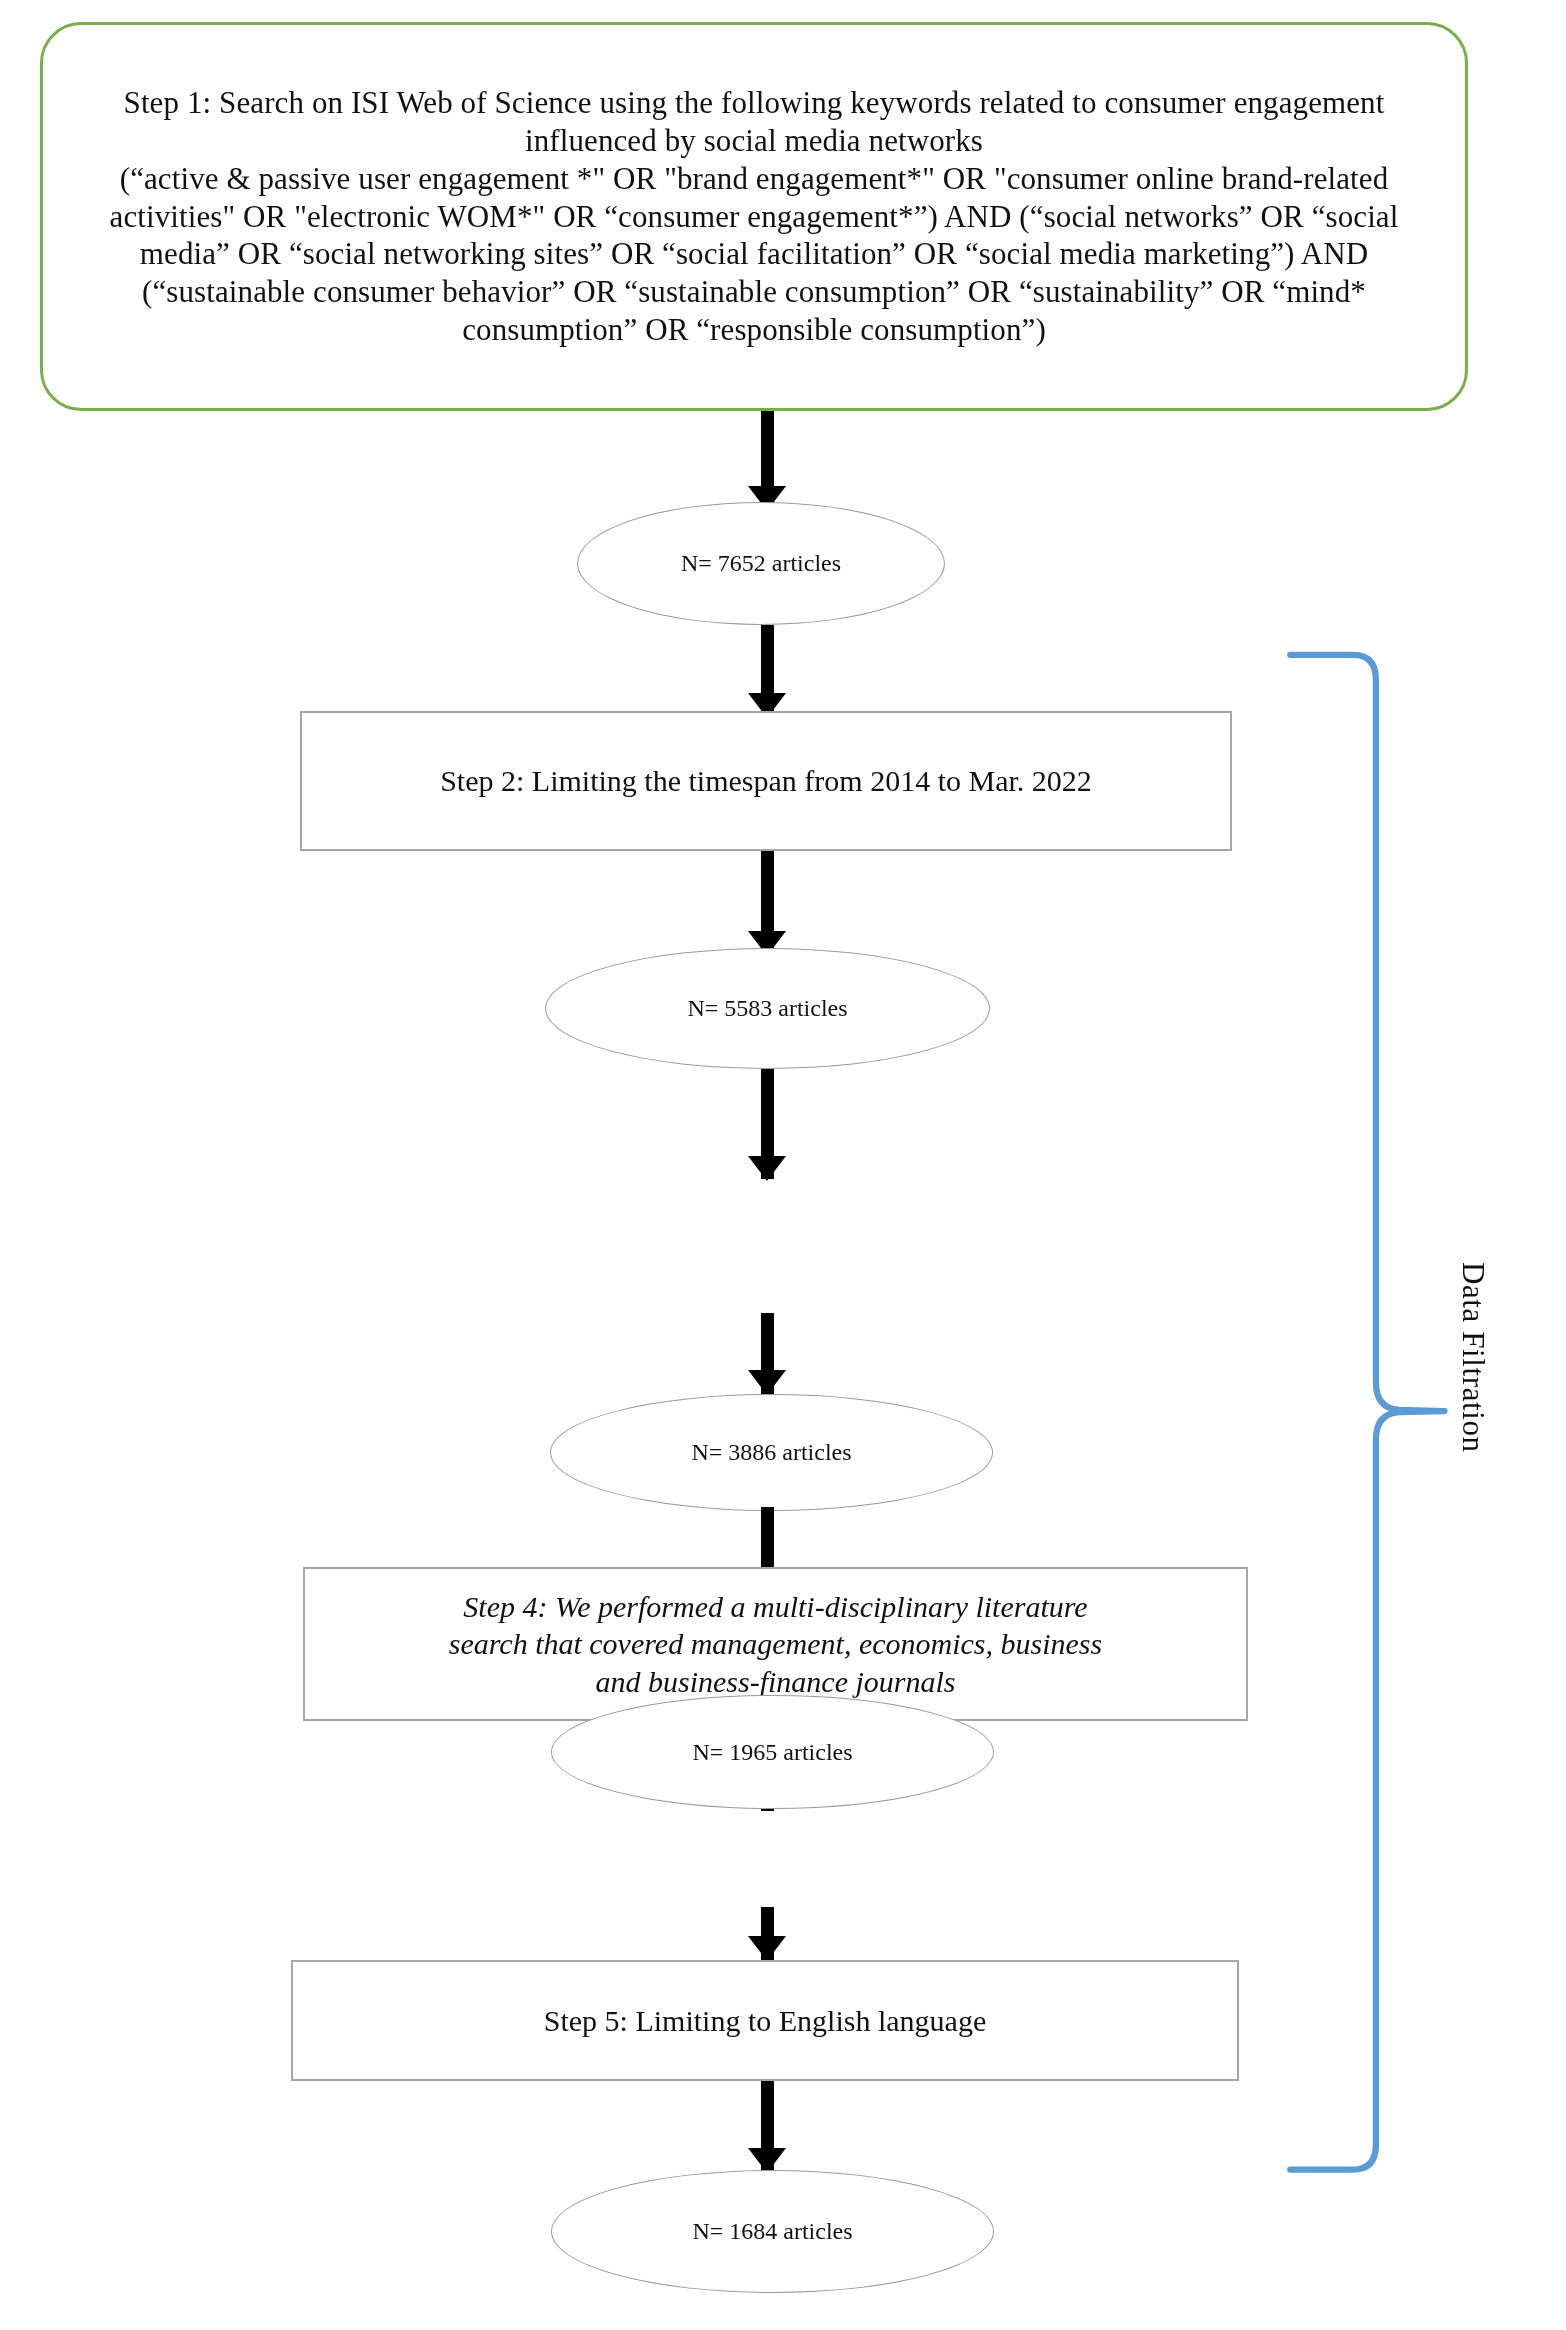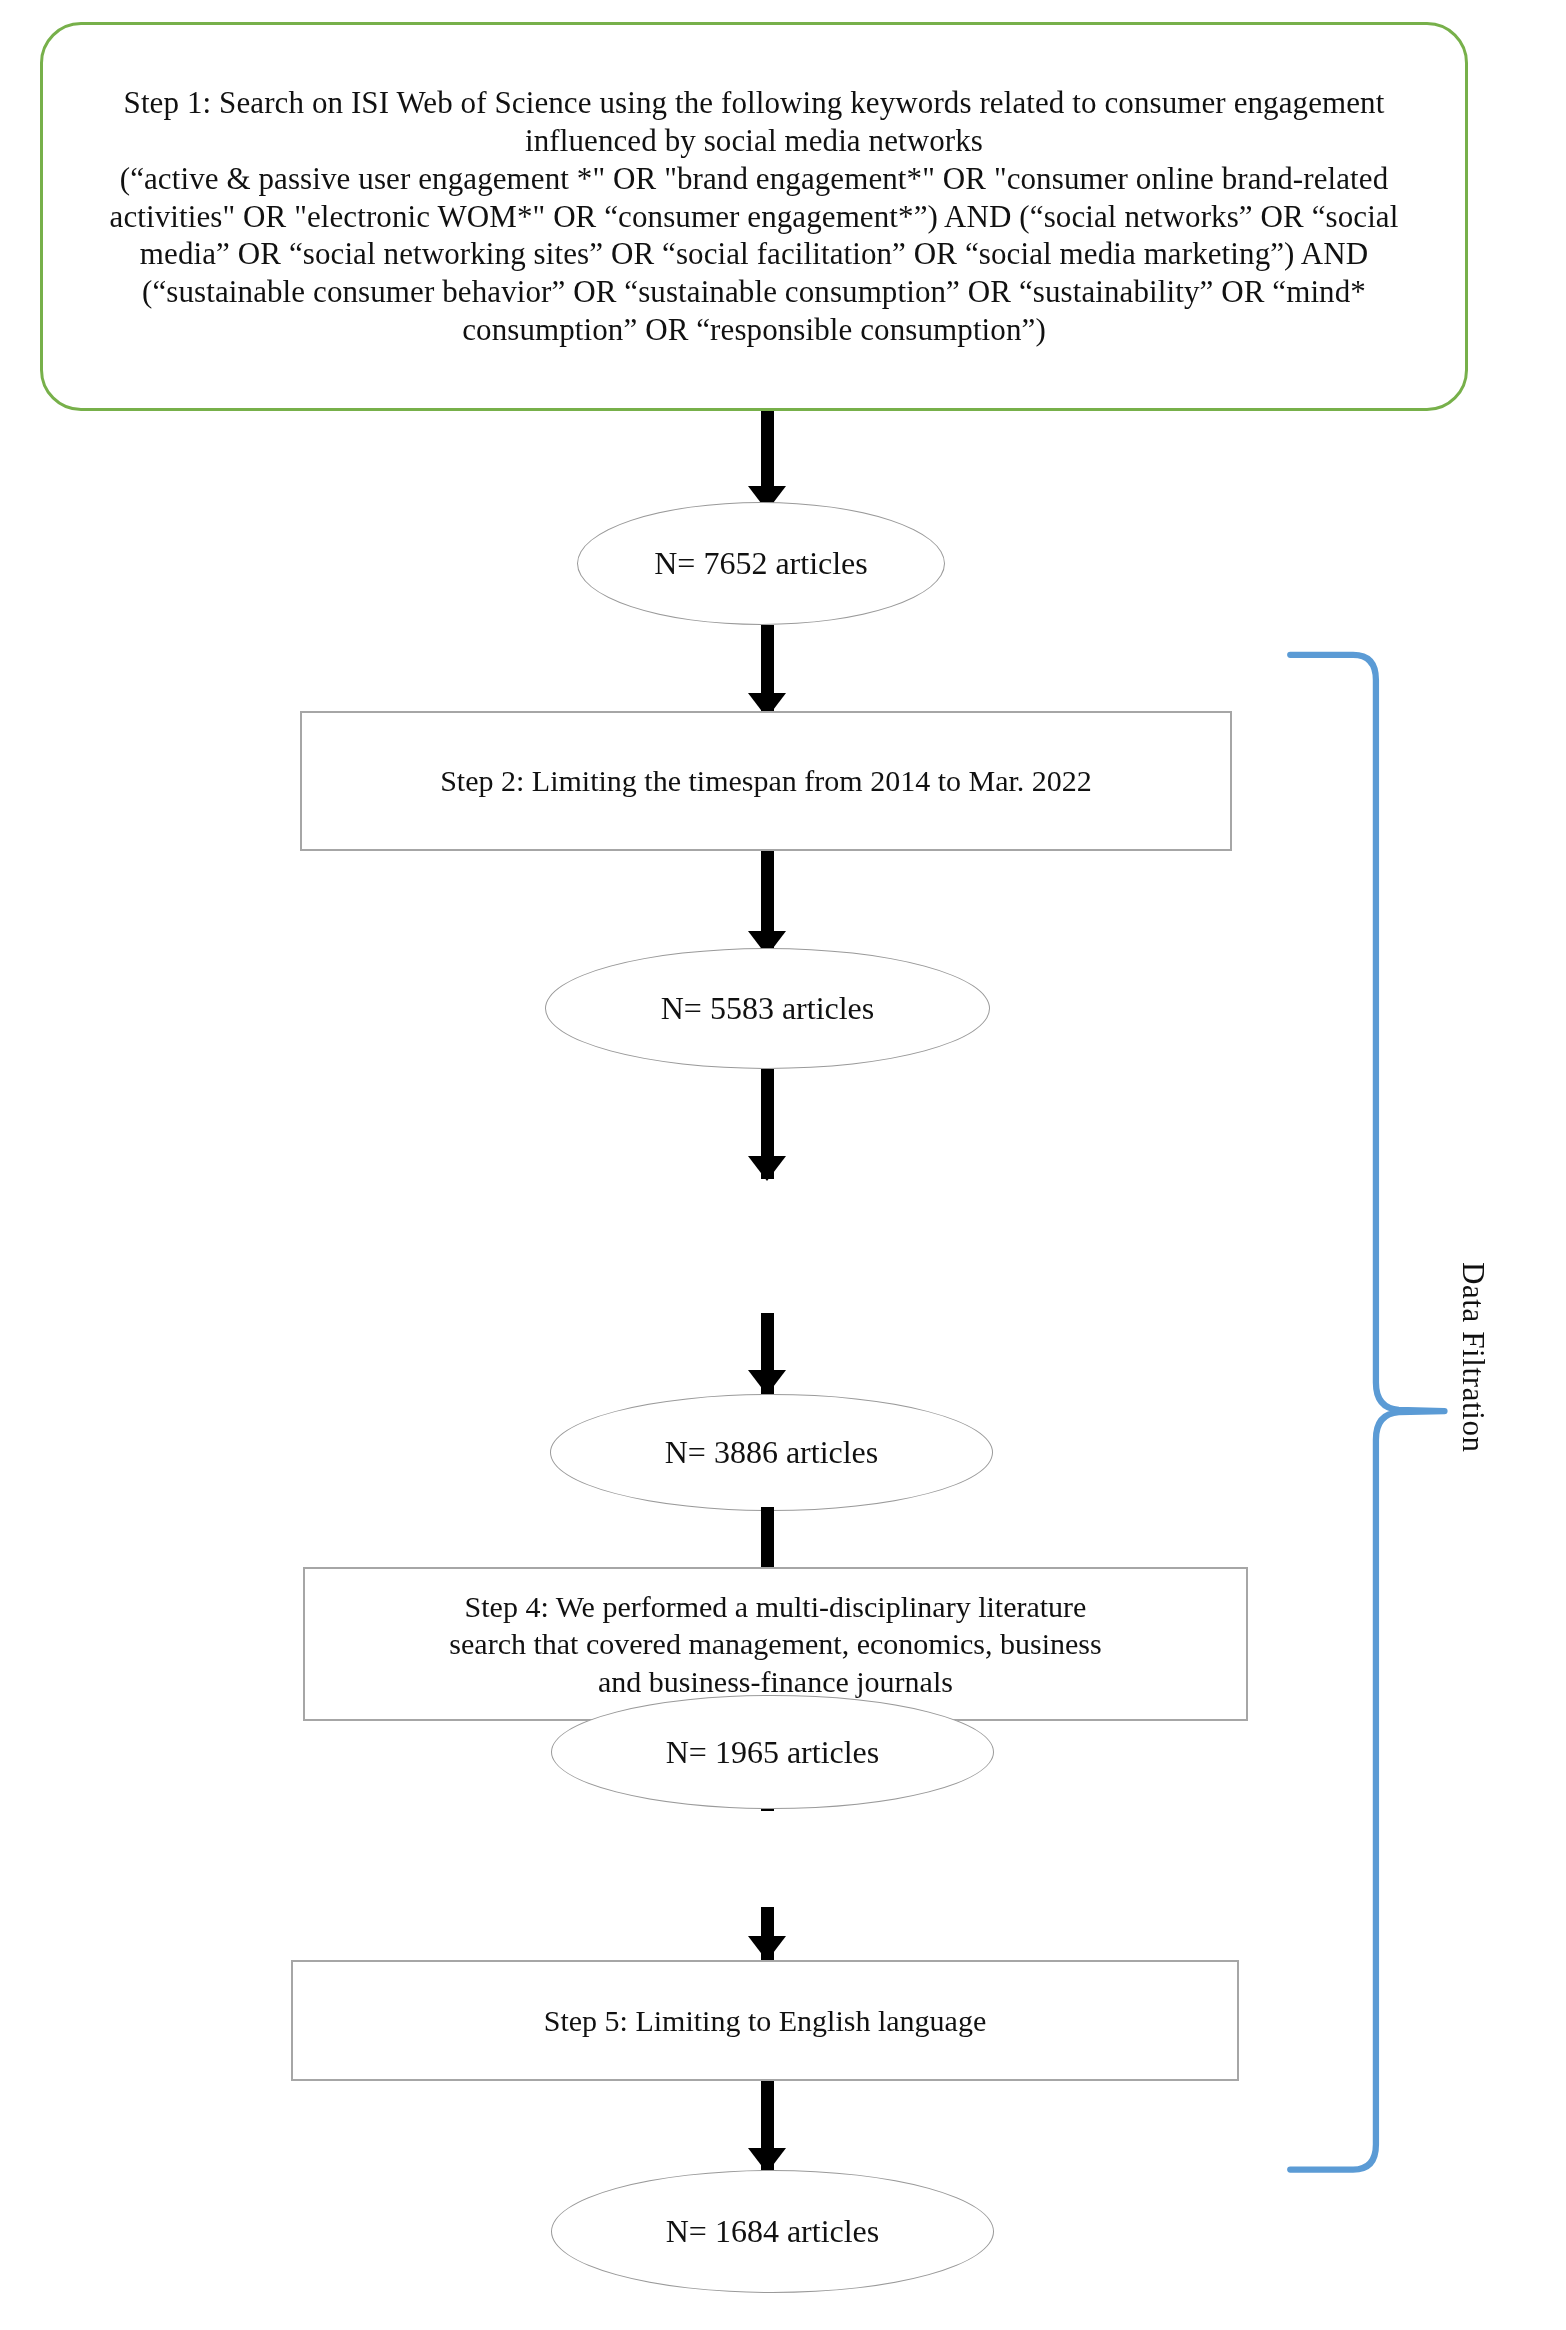--- a/index.html
+++ b/index.html
@@ -64,21 +64,21 @@
     box-sizing: border-box;
     border: 1.7px solid #9a9a9a;
     border-radius: 50%;
     background: #ffffff;
     display: flex;
     align-items: center;
     justify-content: center;
   }
   .ellipse .txt {
     text-align: center;
-    font-size: 32px;
+    font-size: 24px;
     line-height: 1.2;
   }
   
   .conn {
     position: absolute;
     width: 12.6px;
     background: #000000;
     left: 761px;
   }
   .arrowhead {
@@ -144,21 +144,21 @@
 
   <div class="conn" style="top:1313px; height:91px;"></div>
   <div class="arrowhead" style="top:1370px;"></div>
 
   <div class="ellipse" style="left:550px; top:1394px; width:443px; height:117px;">
     <div class="txt">N= 3886 articles</div>
   </div>
 
   <div class="conn" style="top:1507px; height:69px;"></div>
 
-  <div class="step-box" style="left:303px; top:1567px; width:945px; height:154px;">
+  <div class="step-box" style="left:303px; top:1567px; width:945px; height:154px;font-style:italic;">
     <div class="txt">Step 4: We performed a multi-disciplinary literature
 search that covered management,  economics,  business
 and business-finance journals</div>
   </div>
 
   <div class="conn" style="top:1722px; height:89px;"></div>
   <div class="arrowhead" style="top:1776px;"></div>
 
   <div class="ellipse" style="left:551px; top:1695px; width:443px; height:114px;">
     <div class="txt">N= 1965 articles</div>

